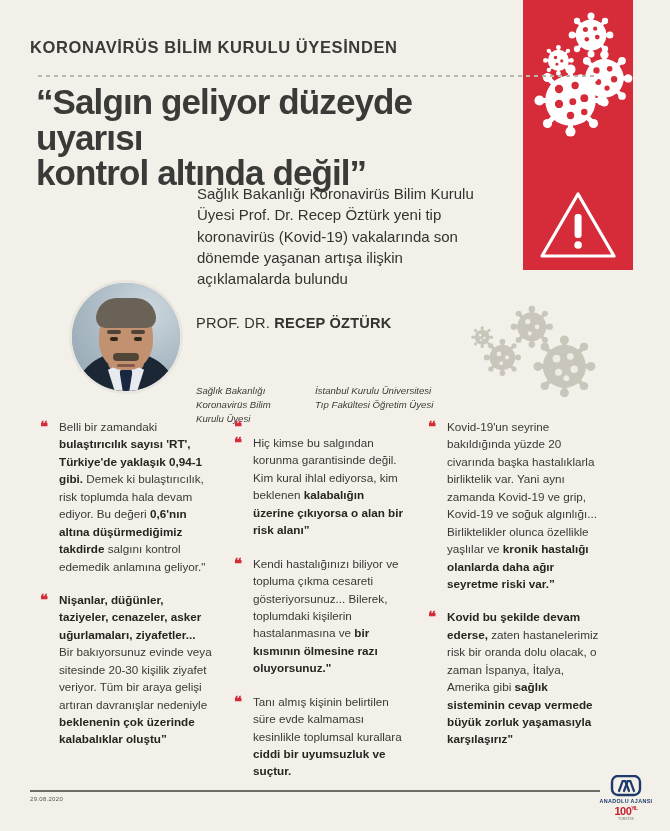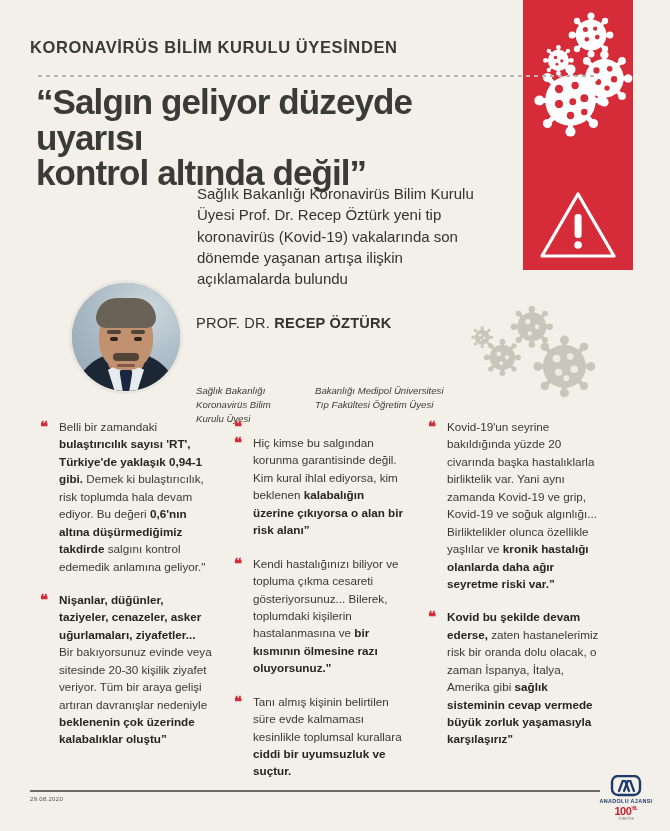--- a/index.html
+++ b/index.html
@@ -566,21 +566,21 @@
     <div class="p-eye-r"></div>
     <div class="p-mous"></div>
     <div class="p-mouth"></div>
   </div>
 
   <div class="byline-name">
     <span>PROF. DR. </span><b>RECEP ÖZTÜRK</b>
   </div>
   <div class="byline-cols">
     <div class="byline-col">Sağlık Bakanlığı Koronavirüs Bilim Kurulu Üyesi</div>
-    <div class="byline-col wide">Bakanlığı Medipol Üniversitesi Tıp Fakültesi Öğretim Üyesi</div>
+    <div class="byline-col wide">İstanbul Kurulu Üniversitesi Tıp Fakültesi Öğretim Üyesi</div>
   </div>
 
   <div class="cols" id="quote-columns">
       <div class="col">
         <div class="quote"><span class="qmark">❝</span><span><span>Belli bir zamandaki </span><b>bulaştırıcılık sayısı 'RT', Türkiye'de yaklaşık 0,94-1 gibi.</b><span> Demek ki bulaştırıcılık, risk toplumda hala devam ediyor. Bu değeri </span><b>0,6'nın altına düşürmediğimiz takdirde</b><span> salgını kontrol edemedik anlamına geliyor."</span></span></div>
         <div class="quote"><span class="qmark">❝</span><span><b>Nişanlar, düğünler, taziyeler, cenazeler, asker uğurlamaları, ziyafetler...</b><span> Bir bakıyorsunuz evinde veya sitesinde 20-30 kişilik ziyafet veriyor. Tüm bir araya gelişi artıran davranışlar nedeniyle </span><b>beklenenin çok üzerinde kalabalıklar oluştu”</b></span></div>
       </div>
       <div class="col">
         <div class="quote"><span class="qmark">❝</span></div>
         <div class="quote"><span class="qmark">❝</span><span><span>Hiç kimse bu salgından korunma garantisinde değil. Kim kural ihlal ediyorsa, kim beklenen </span><b>kalabalığın üzerine çıkıyorsa o alan bir risk alanı”</b></span></div>

